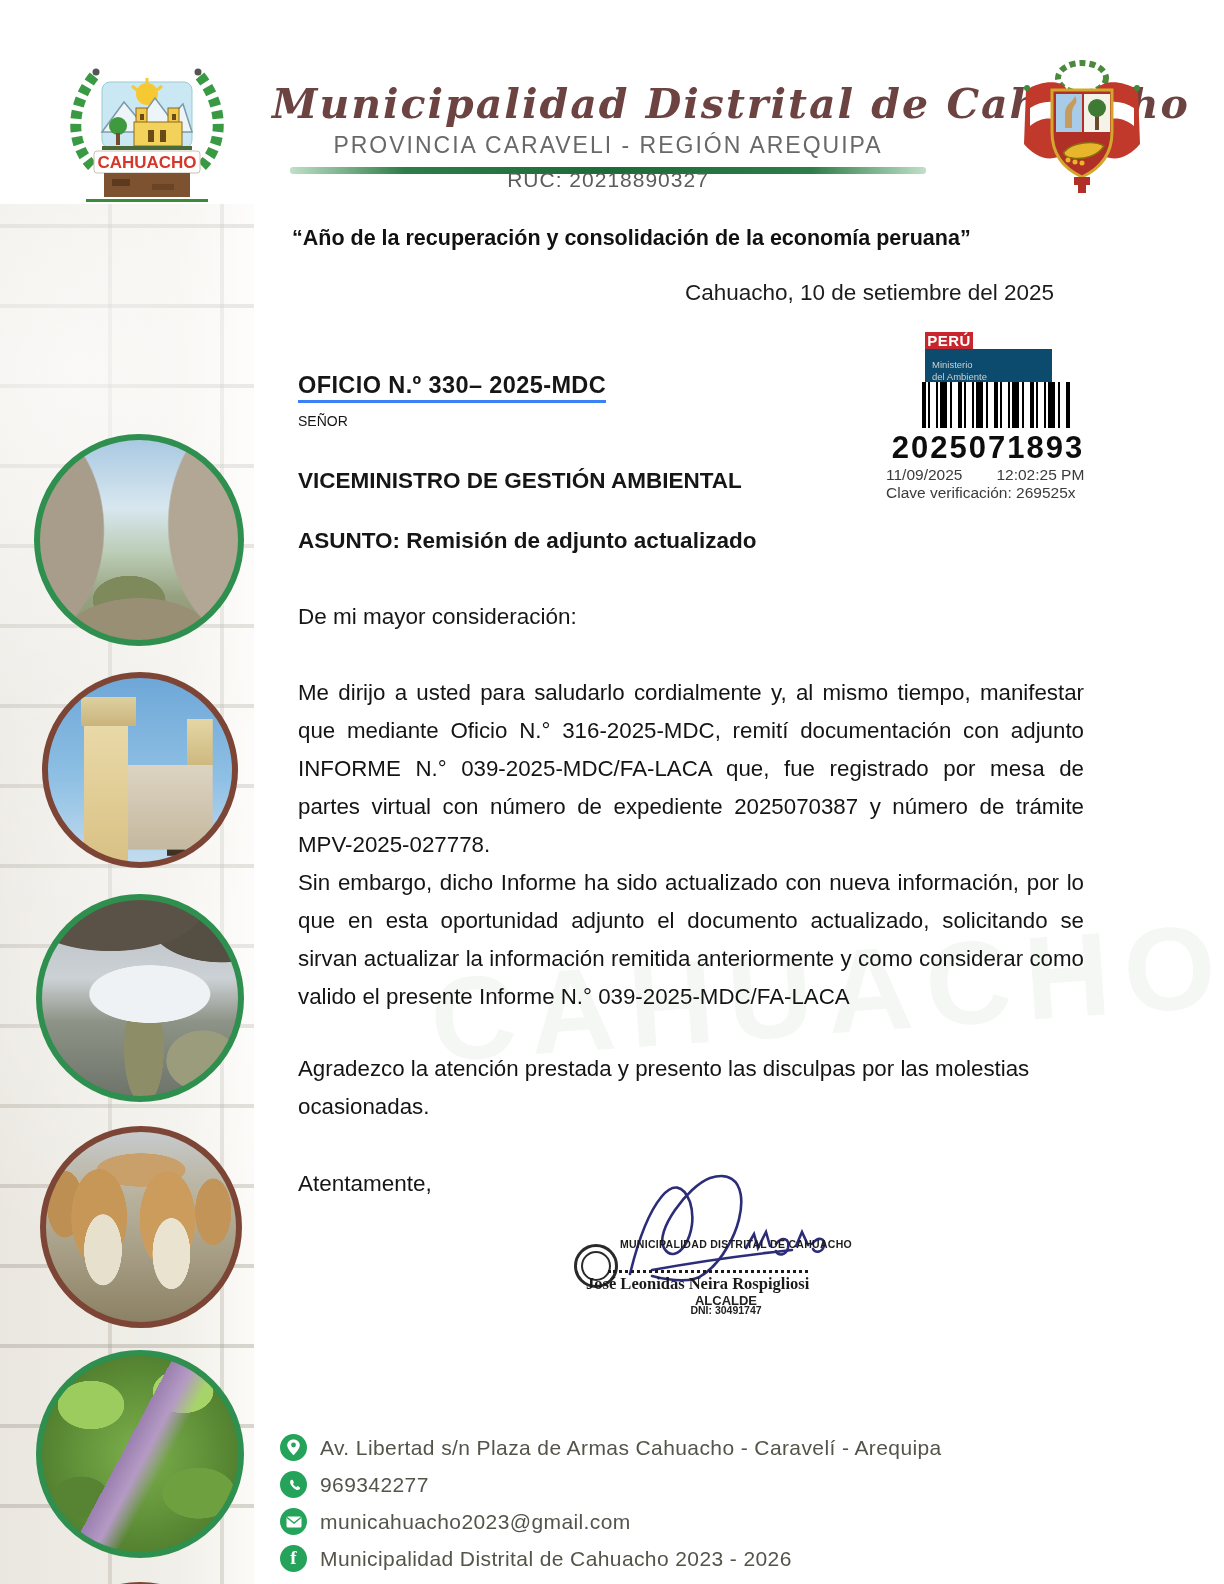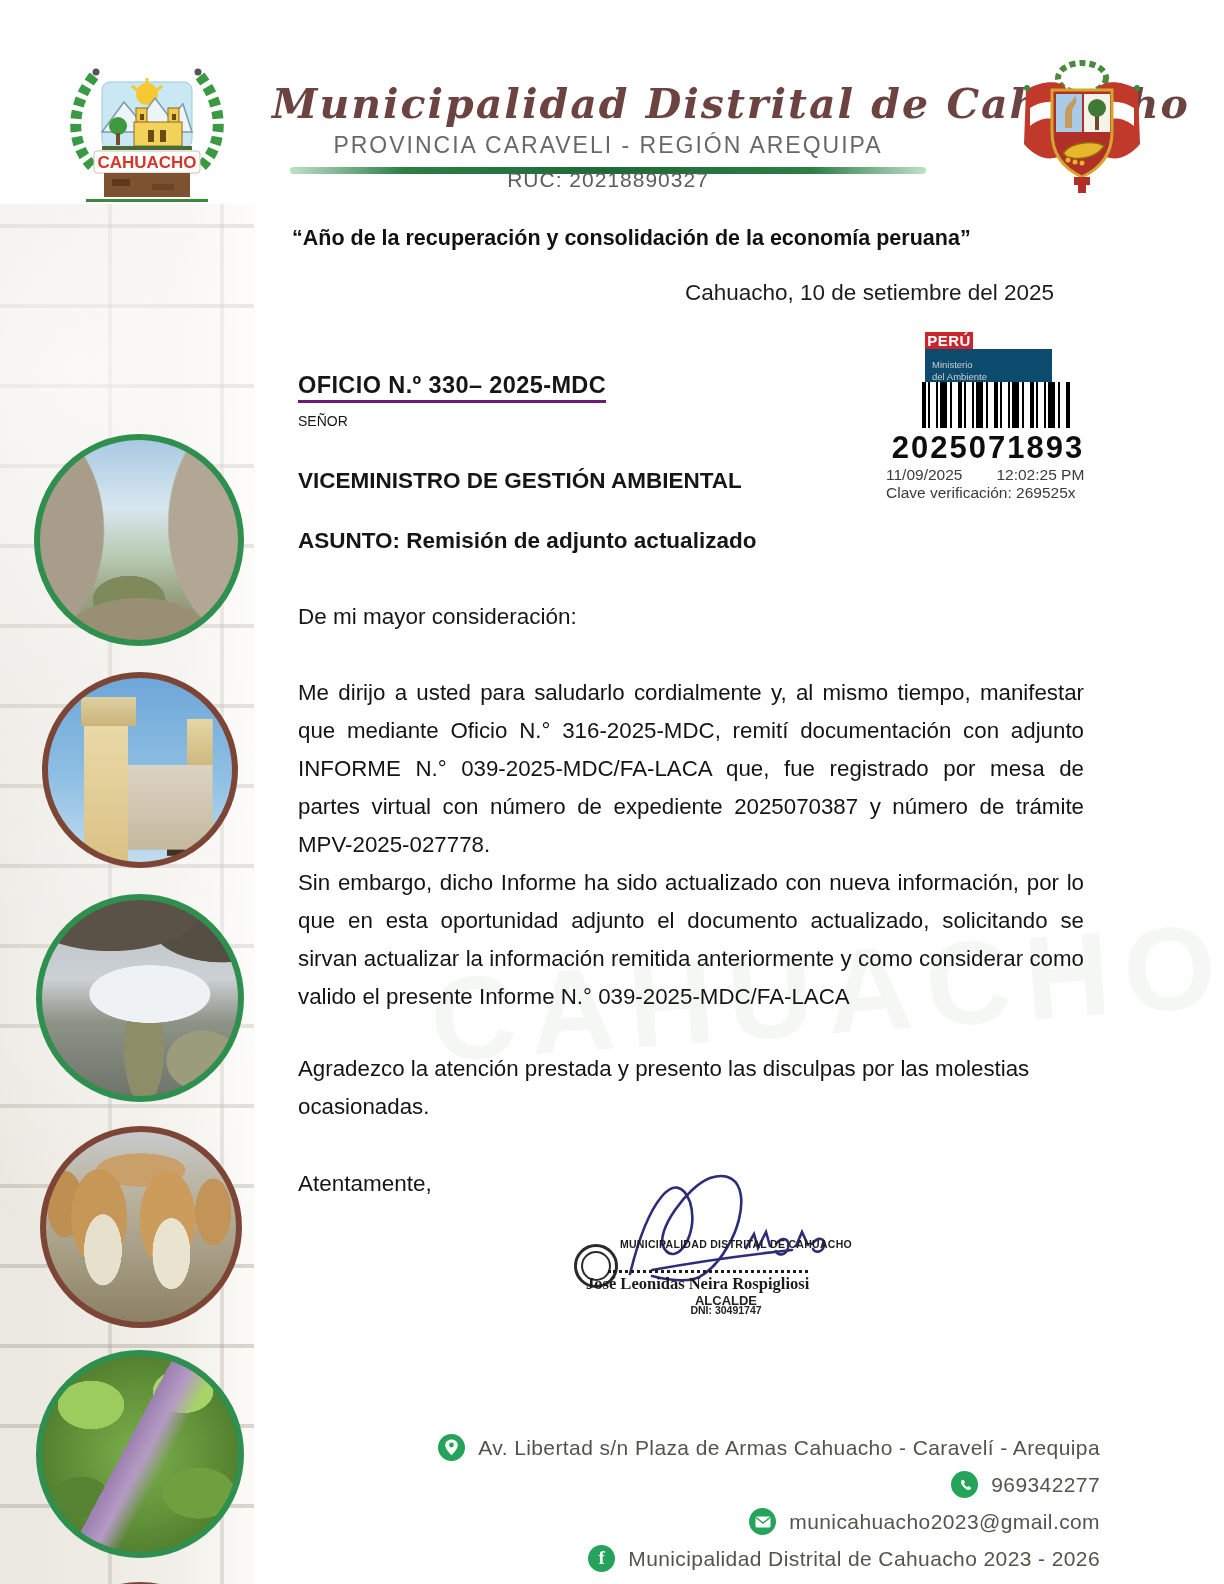--- a/index.html
+++ b/index.html
@@ -92,21 +92,21 @@
   .ruc-line { position:absolute; left:272px; top:168px; width:672px; text-align:center;
     font-size:21px; color:#5c5c5c; letter-spacing:1px; }
   .coat-arms { position:absolute; left:1008px; top:56px; width:148px; height:146px; }
 
   
   .quote { position:absolute; left:272px; top:226px; width:700px;
     font-size:21.5px; font-weight:700; color:#111;margin-left:20px; }
   .date-line { position:absolute; left:685px; top:280px; font-size:22.5px; color:#1c1c1c; }
 
   .oficio { position:absolute; left:298px; top:372px; font-size:23.5px; font-weight:700;
-    border-bottom:3px solid #701a75; padding-bottom:1px; letter-spacing:.4px; }
+    border-bottom:3px solid #3b82f6; padding-bottom:1px; letter-spacing:.4px; }
   .senor { position:absolute; left:298px; top:413px; font-size:14px; }
   .recipient-name { position:absolute; left:298px; top:441px; font-size:22.5px; font-weight:700; }
   .recipient-title { position:absolute; left:298px; top:468px; font-size:22.5px; font-weight:700; }
   .asunto { position:absolute; left:298px; top:528px; font-size:22.5px; font-weight:700; }
   .greeting { position:absolute; left:298px; top:604px; font-size:22.5px; }
   .para { position:absolute; left:298px; width:786px; font-size:22.3px; line-height:38px;
     text-align:justify; color:#141414; }
   .p1 { top:674px; } .p2 { top:864px; } .p3 { top:1050px; text-align:left; }
   .closing { position:absolute; left:298px; top:1171px; font-size:22.5px; }
 
@@ -144,21 +144,21 @@
   .sig-rule { position:absolute; left:52px; top:118px; width:200px; border-top:3px dotted #1c1c1c; }
   .sig-name { position:absolute; left:30px; top:122px; width:280px; 
     font-family:"Liberation Serif", serif; font-weight:700; font-size:16.5px; color:#1a1a1a; }
   .sig-role { position:absolute; left:30px; top:141px; width:280px; text-align:center;
     font-size:13px; font-weight:700; color:#222; }
   .sig-dni { position:absolute; left:30px; top:152px; width:280px; text-align:center;
     font-size:10.5px; font-weight:700; color:#222; }
 
   
   .footer { position:absolute; left:280px; top:1429px; width:820px; }
-  .f-row { display:flex; align-items:center; height:37px;justify-content:flex-end; }
+  .f-row { display:flex; align-items:center; height:37px; }
   .f-icon { width:27px; height:27px; border-radius:50%; background:#26a35a; flex:0 0 27px;
     display:flex; align-items:center; justify-content:center; margin-right:13px; }
   .f-text { font-size:21px; color:#54544b; letter-spacing:.4px; }
   .fb-glyph { color:#fff; font-family:"Liberation Serif", serif; font-weight:700; font-size:19px;
     line-height:1; margin-top:-2px; }
 </style>
 </head>
 <body>
 
 <div class="page">

